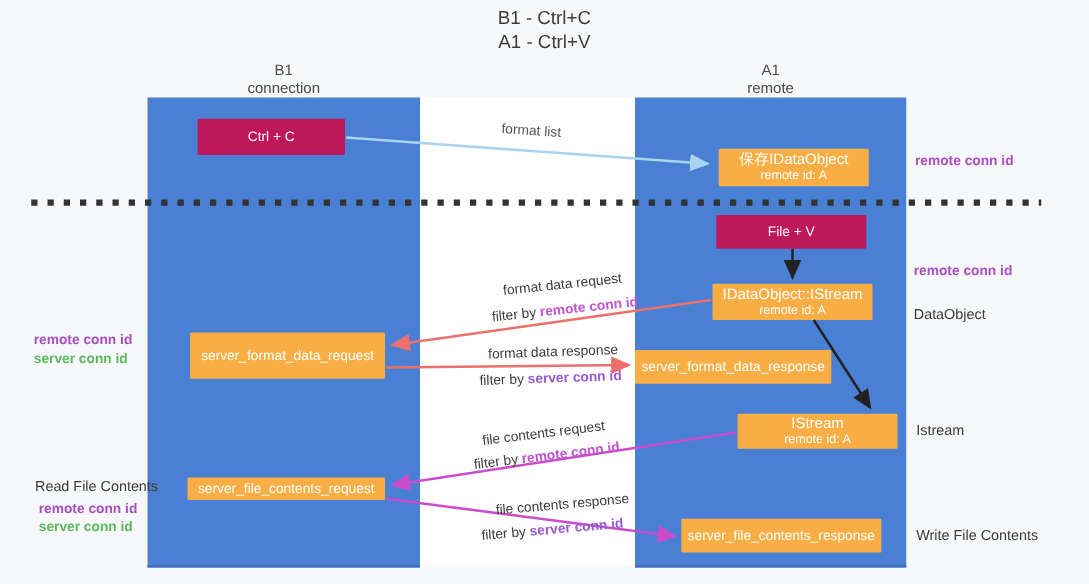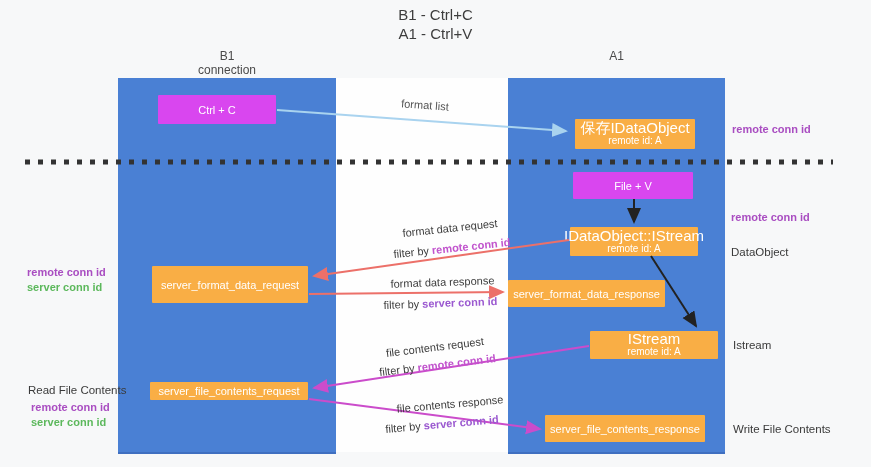--- a/index.html
+++ b/index.html
@@ -17,24 +17,24 @@
     font-size:15px;line-height:19px;color:#3d3d3d;
   }
   .lane-header{
     text-align:center;font-size:12px;line-height:14px;color:#4a4a4a;
   }
   .node{
     color:#fff;text-align:center;font-size:11px;
     display:flex;flex-direction:column;align-items:center;justify-content:center;
     border-radius:1px;z-index:4;
   }
-  .node.green{background:#d946ef;}
+  .node.green{background:#be185d;}
   .node.orange{background:#f9ae45;}
   .node .l2{font-size:10px;line-height:13px;}
-  .node .l1{font-size:15px;line-height:13px;}
+  .node .l1{font-size:12px;line-height:13px;}
   .node.single{font-size:11px;}
   .flow-label{
     font-size:11px;color:#3c3c3c;text-align:center;white-space:nowrap;z-index:6;
   }
   .flow-label .key-remote{color:#c153cd;font-weight:bold;}
   .flow-label .key-server{color:#9b59d0;font-weight:bold;}
   .side-label{font-size:11px;white-space:nowrap;z-index:6;}
   .side-label.purple{color:#a94dc1;font-weight:bold;}
   .side-label.green{color:#5cb85c;font-weight:bold;}
   .side-label.dark{color:#3a3a3a;font-size:11.5px;}
@@ -52,20 +52,21 @@
   <div>B1 - Ctrl+C</div>
   <div>A1 - Ctrl+V</div>
 </div>
 
 <div class="abs lane-header" style="left:118px;top:49px;width:218px;">
   <div>B1</div>
   <div>connection</div>
 </div>
 <div class="abs lane-header" style="left:508px;top:49px;width:217px;">
   <div>A1</div>
+  <div>remote</div>
 </div>
 
 <div class="abs node green single" style="left:158px;top:95px;width:118px;height:29px;">
   <span>Ctrl + C</span>
 </div>
 
 <div class="abs node orange" style="left:575px;top:119px;width:120px;height:30px;">
   <span class="l1">保存IDataObject</span>
   <span class="l2">remote id: A</span>
 </div>

